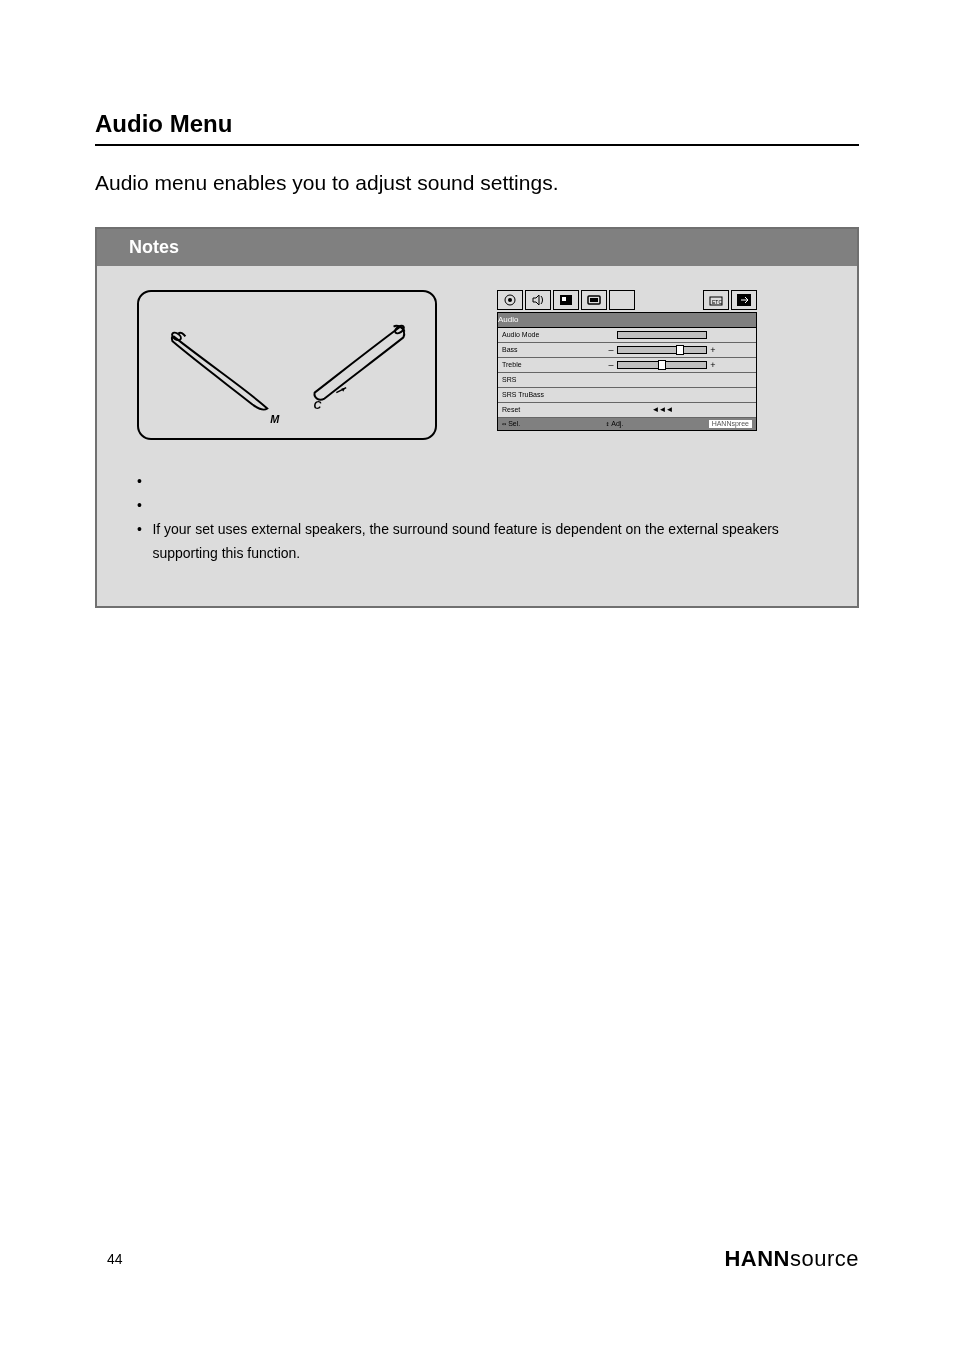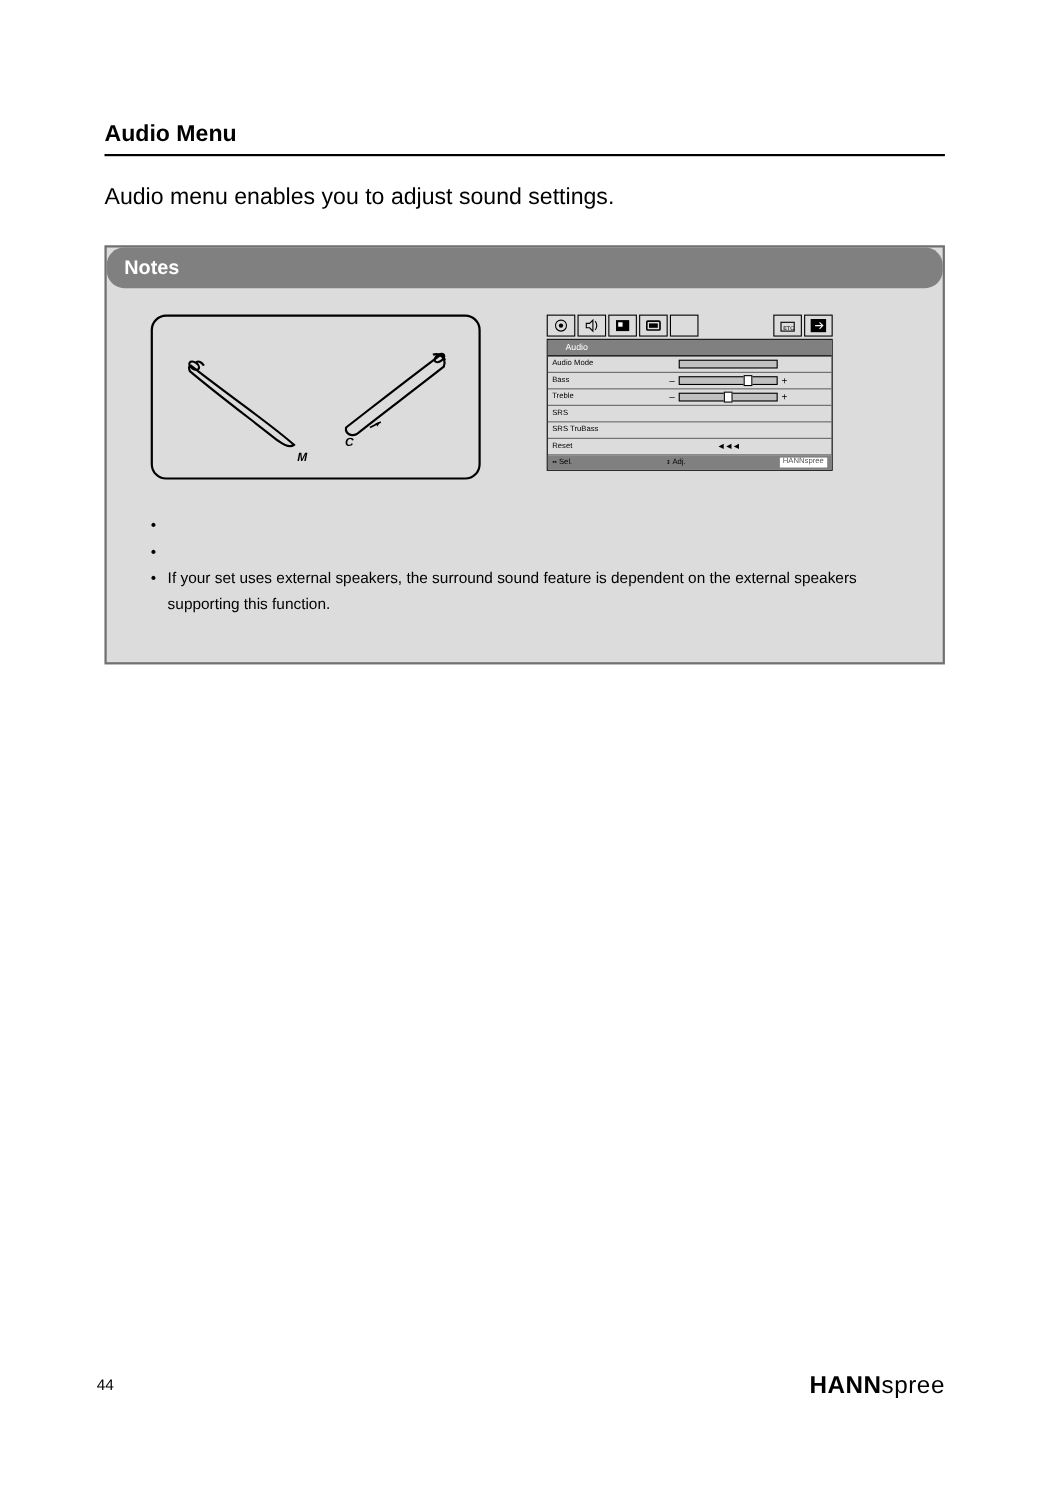--- a/index.html
+++ b/index.html
@@ -1,55 +1,55 @@
 <!DOCTYPE html>
 <html><head>
 <meta charset="utf-8">
 <style>
   * { box-sizing: border-box; margin: 0; padding: 0; }
   html, body { width: 954px; height: 1352px; background: #fff; font-family: Arial, Helvetica, sans-serif; color: #000; }
   .page { width: 954px; height: 1352px; position: relative; padding: 110px 95px 0 95px; }
   .page-title-wrap { border-bottom: 2px solid #000; padding-bottom: 6px; margin-bottom: 22px; }
-  .page-title { font-size: 21px; font-weight: bold; }
+  .page-title { font-size: 24px; font-weight: bold; }
   .intro { font-size: 21px; margin-bottom: 30px; line-height: 1.4; }
 
   .note-box { border: 2px solid #707070; background: #dcdcdc; }
-  .note-header { background: #808080; color: #fff; padding: 8px 16px; font-size: 18px; font-weight: bold; border-radius: 16px; }
+  .note-header { background: #808080; color: #fff; padding: 8px 32px; font-size: 18px; font-weight: bold; }
   .note-body { padding: 24px 40px 30px 40px; }
   .note-row { display: flex; gap: 40px; }
   .note-left { width: 320px; flex-shrink: 0; }
   .note-right { flex: 1; }
 
   .device-frame { width: 300px; height: 150px; border: 2px solid #000; border-radius: 14px; position: relative; background: #dcdcdc; }
   .strokes svg { width: 100%; height: 100%; }
 
   .osd { width: 260px; font-size: 8px; line-height: 1.2; }
   .osd-tabs { display: flex; gap: 2px; margin-bottom: 2px; }
   .osd-tab { width: 26px; height: 20px; border: 1px solid #000; background: #dcdcdc; display: flex; align-items: center; justify-content: center; }
   .osd-tab.spacer { flex: 1; border: none; background: transparent; }
   .osd-tab svg { width: 16px; height: 14px; }
   .osd-panel { border: 1px solid #000; }
-  .osd-rowhead { background: #808080; color: #fff; padding: 2px 16px; font-size: 8px; border-bottom: 1px solid #000; }
+  .osd-rowhead { background: #808080; color: #fff; padding: 2px 0; font-size: 8px; border-bottom: 1px solid #000; }
   .osd-line { display: flex; align-items: center; border-bottom: 1px solid #666; height: 15px; }
   .osd-label { width: 70px; padding-left: 4px; font-size: 7px; }
   .osd-value-cell { flex: 1; display: flex; align-items: center; justify-content: center; gap: 2px; }
   .seg-box { width: 90px; height: 8px; border: 1px solid #000; background: #c0c0c0; position: relative; }
   .slider-box { width: 90px; height: 8px; border: 1px solid #000; background: #c0c0c0; position: relative; }
   .slider-handle { position: absolute; top: -2px; width: 8px; height: 10px; background: #fff; border: 1px solid #000; transform: translateX(-50%); }
   .pm { font-size: 9px; width: 8px; text-align: center; }
   .arrows3 { font-size: 8px; letter-spacing: -1px; }
   .osd-foot { display: flex; justify-content: space-between; align-items: center; padding: 2px 4px; font-size: 7px; background: #808080; }
   .osd-foot .brand { background: #fff; color: #555; padding: 0 3px; font-size: 7px; }
 
   .note-text { margin-top: 30px; font-size: 14px; line-height: 1.7; }
   .note-text p { margin-bottom: 10px; }
   .bullet-row { display: flex; }
   .bullet-row .dot { width: 18px; }
 
-  .footer { position: absolute; left: 88px; right: 95px; bottom: 80px; display: flex; align-items: center; justify-content: space-between; }
+  .footer { position: absolute; left: 107px; right: 95px; bottom: 80px; display: flex; align-items: center; justify-content: space-between; }
   .page-num { font-size: 14px; }
   .brand-foot { font-family: Arial, sans-serif; font-size: 22px; letter-spacing: 0.5px; }
   .brand-foot .b1 { font-weight: 700; }
   .brand-foot .b2 { font-weight: 300; }
 </style>
 </head>
 <body>
 
 <div class="page">
   <div class="page-title-wrap">
@@ -190,16 +190,16 @@
             <div class="dot">•</div>
             <p>If your set uses external speakers, the surround sound feature is dependent on the external speakers supporting this function.</p>
           </div>
       </div>
     </div>
   </div>
 
   <div class="footer">
     <div class="page-num">44</div>
     <div class="brand-foot">
-      <span class="b1">HANN</span><span class="b2">spree</span>
+      <span class="b1">HANN</span><span class="b2">source</span>
     </div>
   </div>
 </div>
 
 </body></html>

